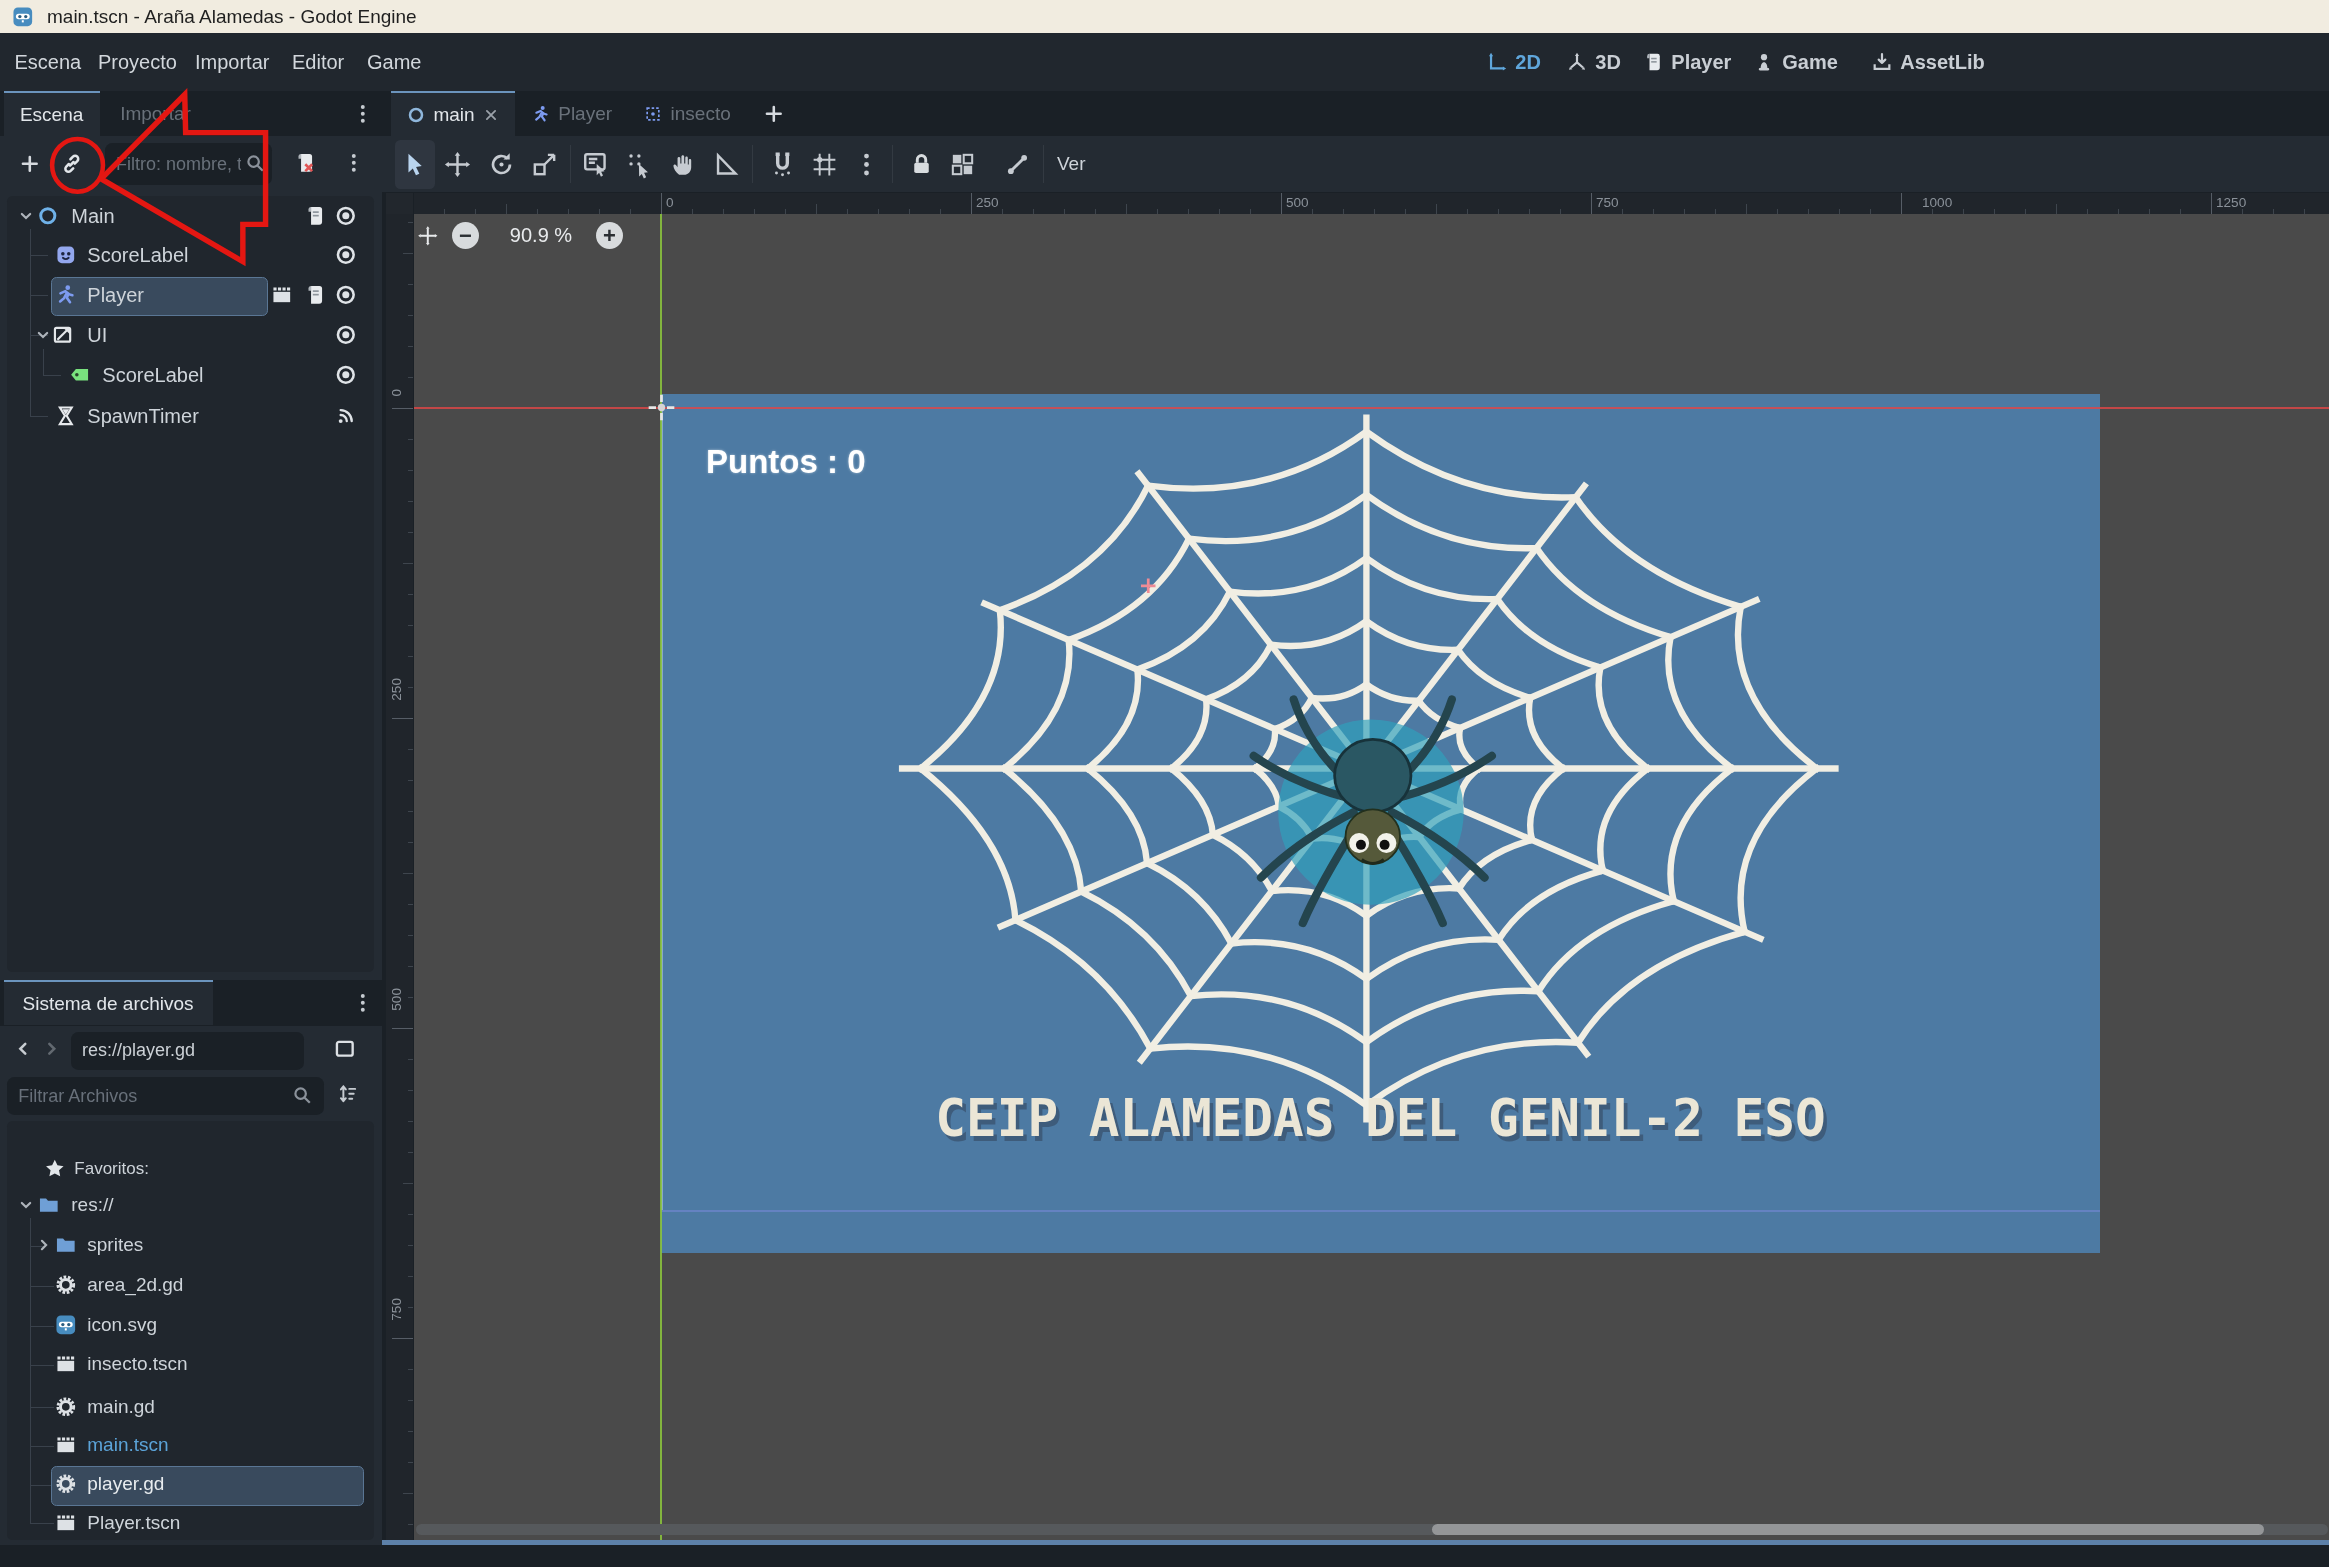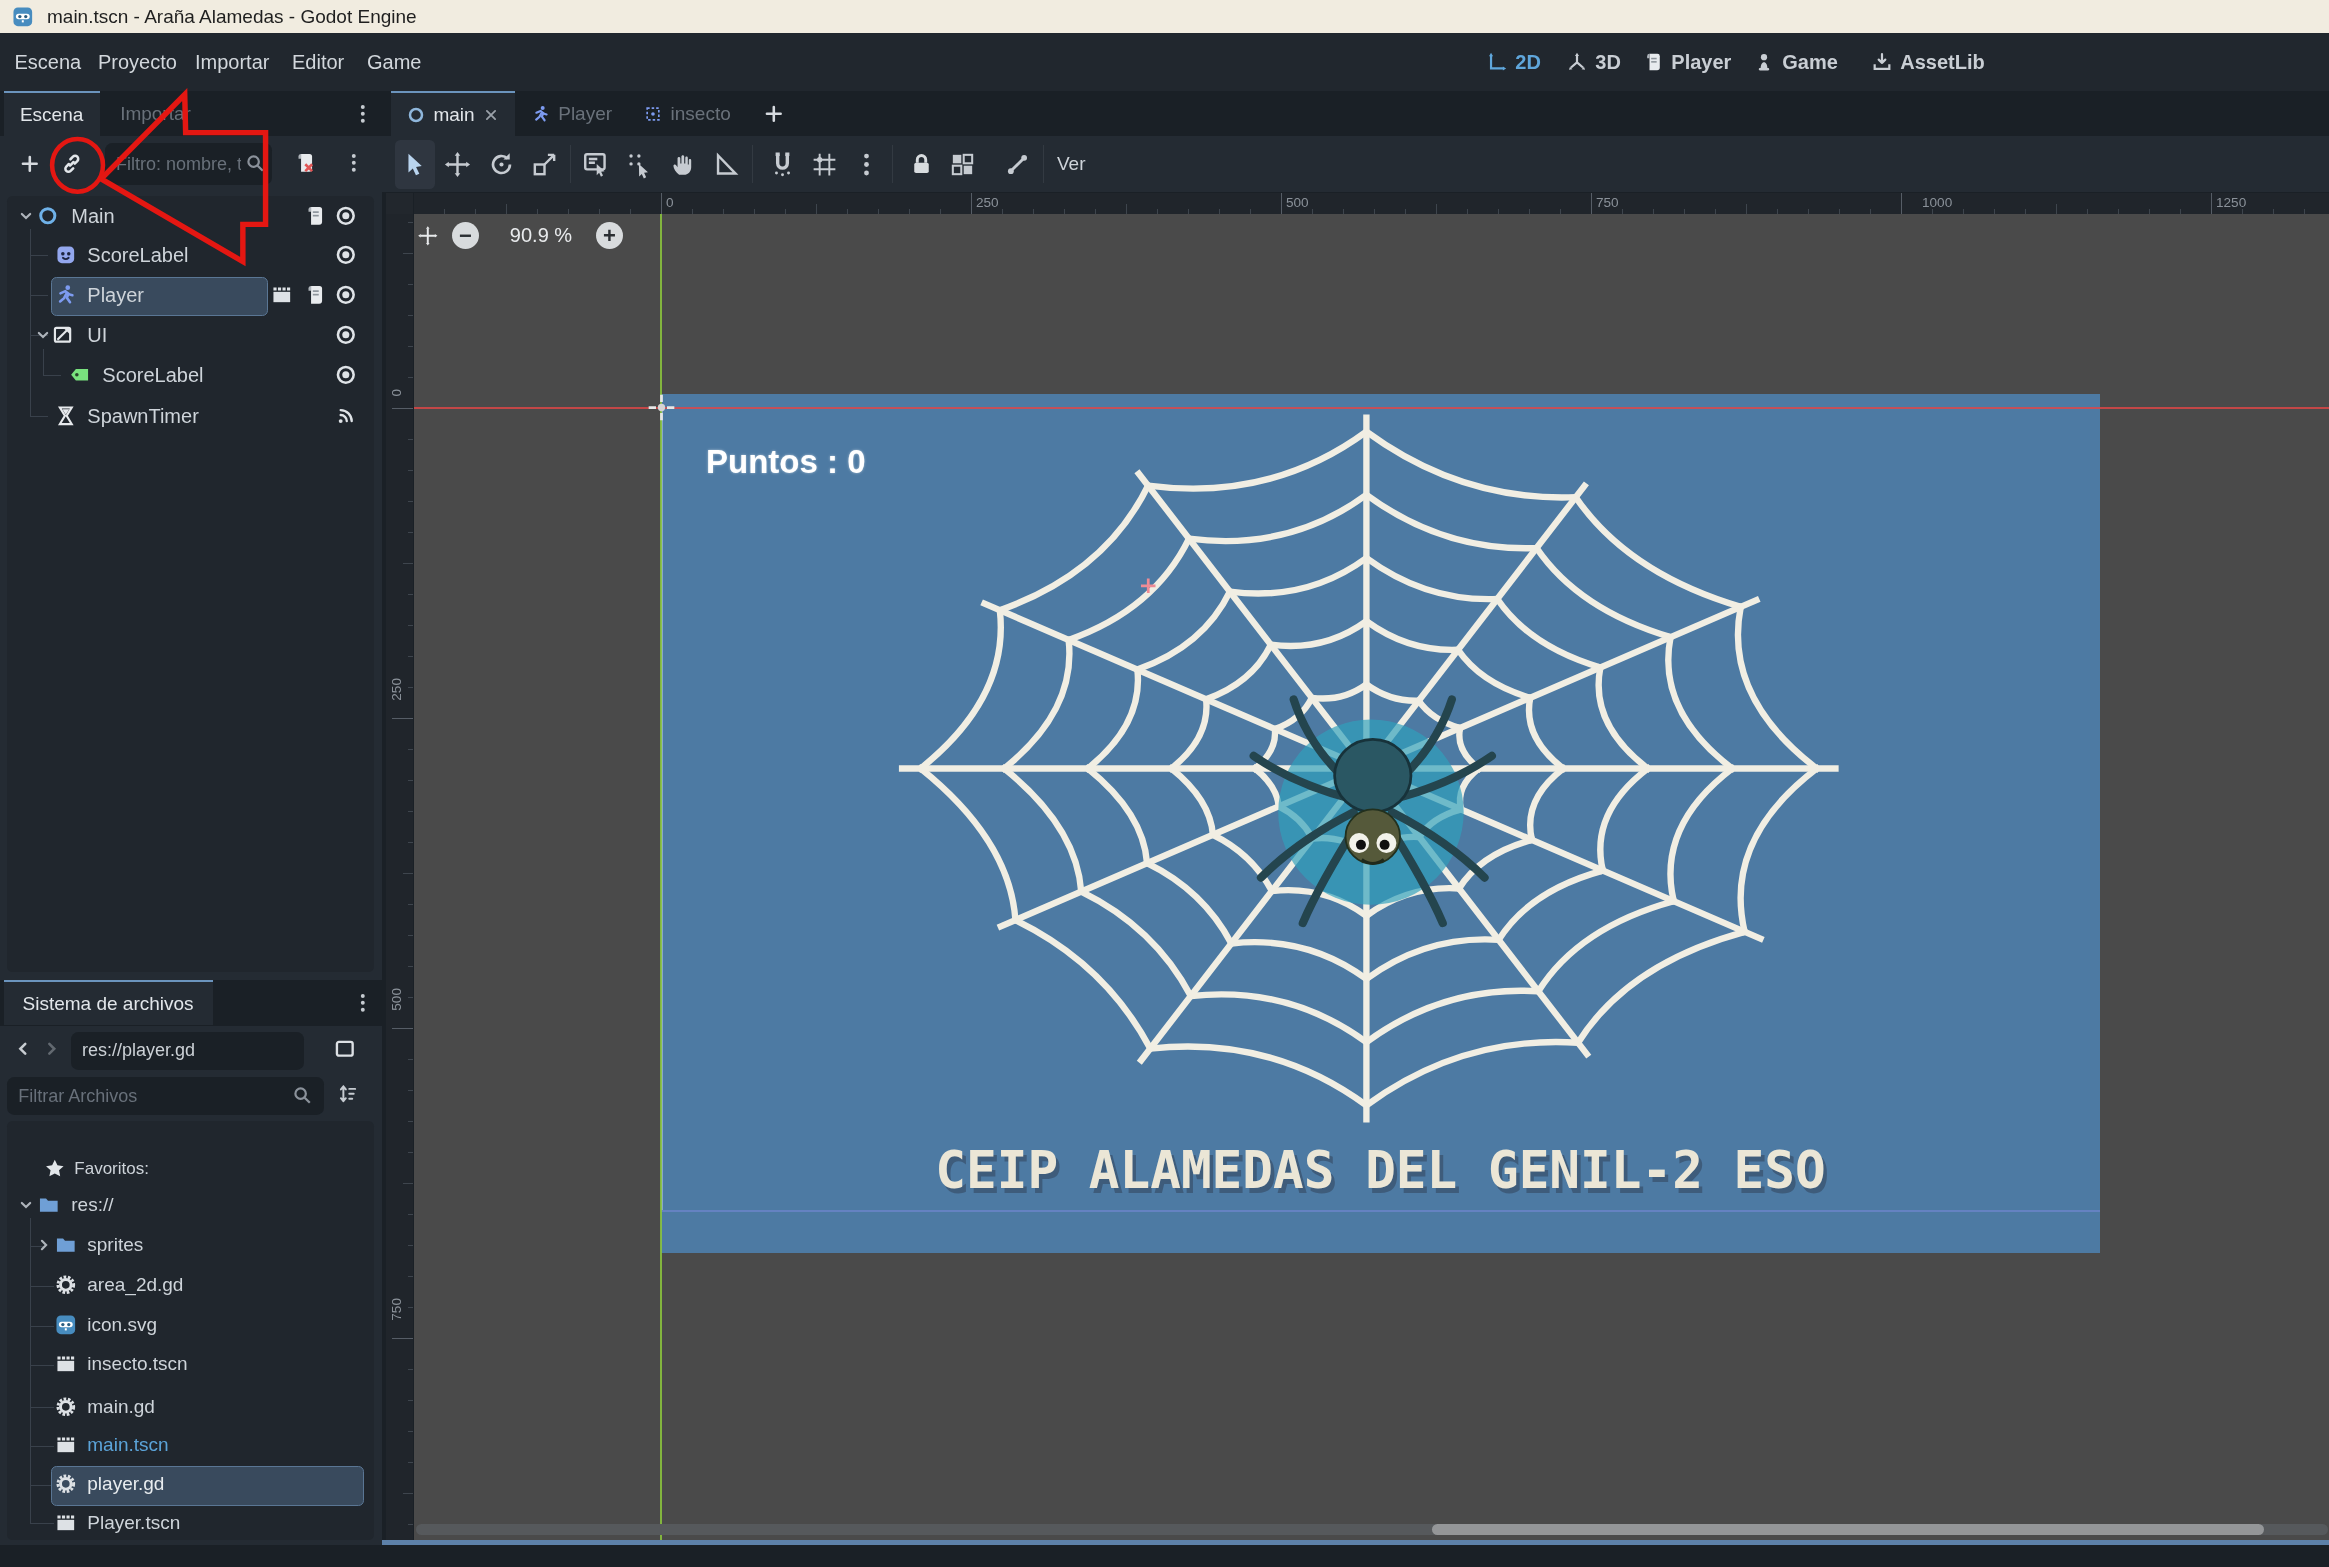--- a/index.html
+++ b/index.html
@@ -37,21 +37,21 @@
   .tsep{position:absolute;top:9px;width:0.9px;height:38px;background:#333a42;}
   .toolic{position:absolute;width:29px;height:29px;top:13.6px;}
   #hruler{left:414px;top:193px;width:1916px;height:21px;background:#20252b;overflow:hidden;}
   #vruler{left:386px;top:214px;width:27px;height:1326px;background:#20252b;overflow:hidden;}
   #rcorner{left:386px;top:193px;width:27px;height:21px;background:#22272d;}
   #viewport{left:414px;top:214px;width:1916px;height:1326px;background:#4a4a4a;overflow:hidden;}
   .rlabel{position:absolute;top:1.8px;font-size:13.6px;color:#8a9199;}
   .vlabel{position:absolute;left:2.7px;font-size:13.6px;color:#8a9199;writing-mode:vertical-rl;transform:rotate(180deg);}
   #gamebg{left:247px;top:180px;width:1439px;height:859px;background:#4d7aa3;}
   #score{left:292px;top:229px;font-size:33px;font-weight:bold;color:#fff;text-shadow:0 0 2.7px rgba(255,255,255,.55);}
-  #banner{left:247px;top:927px;width:1439px;text-align:center;font-family:"DejaVu Sans Mono",monospace;
+  #banner{left:247px;top:875px;width:1439px;text-align:center;font-family:"DejaVu Sans Mono",monospace;
           font-weight:bold;font-size:51px;color:#ebe6d6;text-shadow:3.6px 4.5px 0 rgba(45,55,75,.45);letter-spacing:0px;}
   #zoomctl{left:0;top:0;}
   .zbtn{position:absolute;width:27px;height:27px;border-radius:50%;background:#d8dbdd;color:#2b2f33;
         display:flex;align-items:center;justify-content:center;font-size:22px;font-weight:bold;line-height:0;}
   #splitter{left:382px;top:1540px;width:1947px;height:4.5px;background:#5d81a9;}
   #statusbar{left:0;top:1545px;width:2329px;height:23px;background:#191d24;overflow:hidden;}
   #statusbar .t{left:389px;top:5.5px;font-family:"DejaVu Sans Mono",monospace;font-size:18px;color:#97a0aa;}
   .tick{position:absolute;}
   #annot{z-index:99;pointer-events:none;}
 </style>

